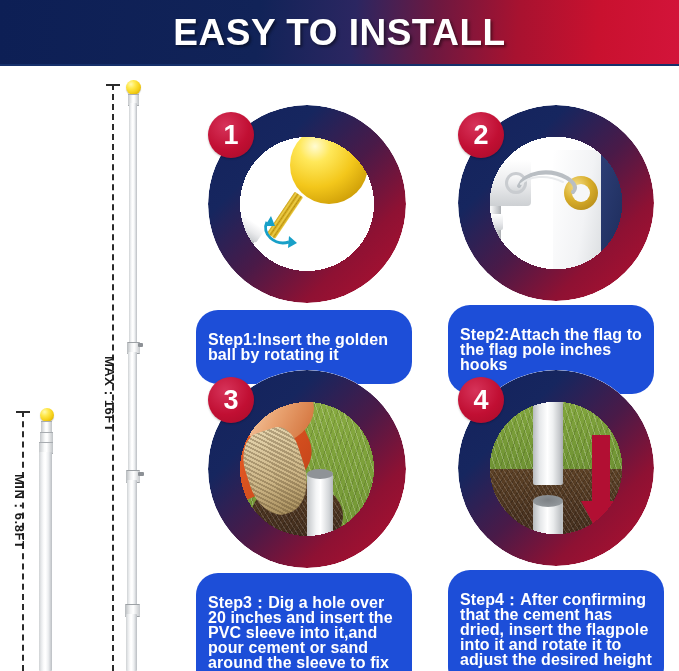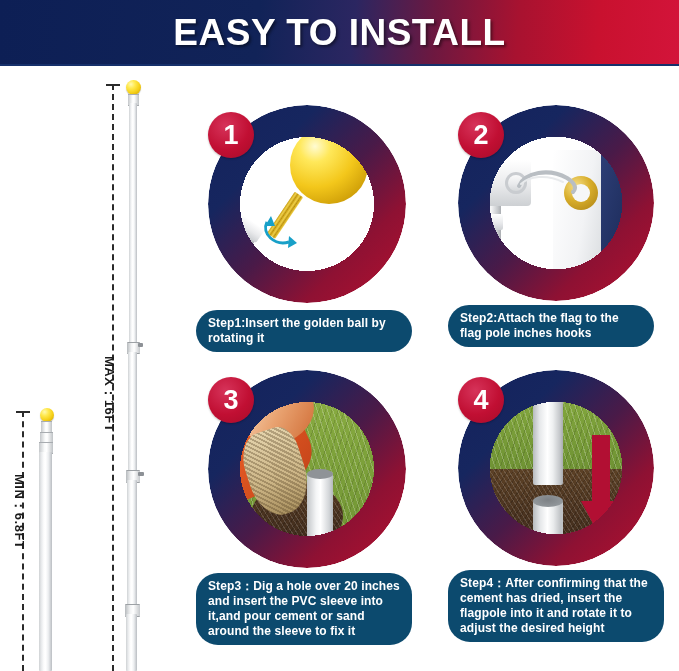--- a/index.html
+++ b/index.html
@@ -154,26 +154,26 @@
     display: flex;
     align-items: center;
     justify-content: center;
     z-index: 8;
     box-shadow: 0 1px 2px rgba(0,0,0,0.25);
   }
 
   .caption {
     position: absolute;
     box-sizing: border-box;
-    background: #0c4a6e;
+    background: #1d4ed8;
     color: #ffffff;
-    font-size: 12px;
+    font-size: 16px;
     font-weight: bold;
     line-height: 15px;
-    padding: 6px 12px;
+    padding: 22px 12px;
     border-radius: 22px;
     letter-spacing: 0.1px;
   }
 
   
   .scene { position: absolute; inset: 0; }
   .s-white-pole {
     position: absolute;
     background: linear-gradient(90deg,
       #b9bdc0 0%, #e4e6e8 22%, #ffffff 46%, #f1f2f3 64%, #c5c8cb 88%, #abaeb2 100%);

